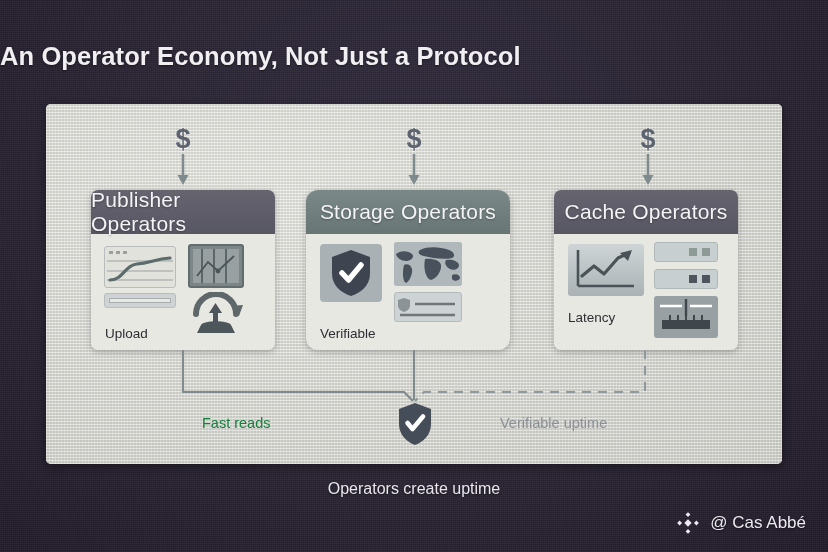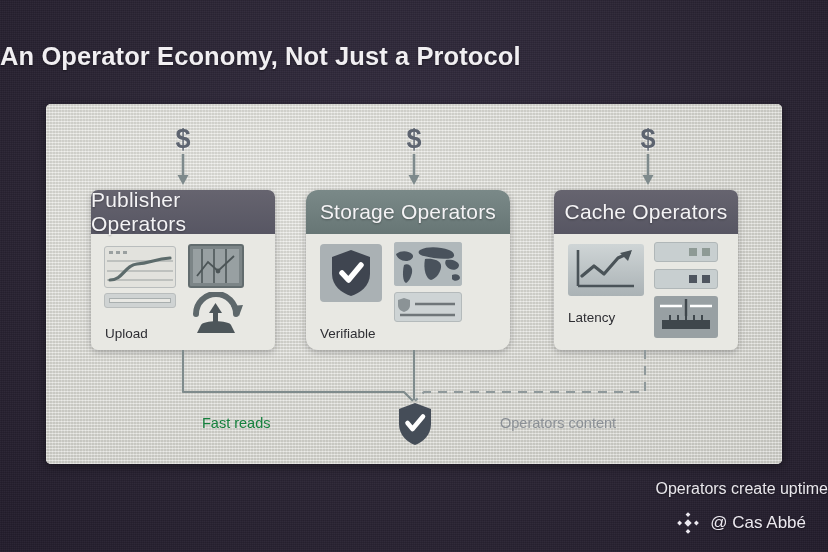--- a/index.html
+++ b/index.html
@@ -81,21 +81,21 @@
 
   
   #connectors{ position:absolute; left:0; top:0; width:736px; height:360px; pointer-events:none; }
   .flowtext{ position:absolute; font-size:14.5px; }
   #fast-reads{ left:148px; top:311px; color:#15803d;margin-left:8px; }
   #verifiable{ left:454px; top:311px; color:#8b9096; }
   #center-shield{ position:absolute; left:351px; top:298px; }
 
   #caption{
     position:absolute; top:480px; left:0; width:828px;
-    text-align:right; color:#e9e7ec; font-size:16px;
+    text-align:center; color:#e9e7ec; font-size:16px;
     text-shadow:0 1px 2px rgba(0,0,0,.4);
   }
 
   #watermark{
     position:absolute; right:22px; top:512px;
     display:flex; align-items:center; gap:11px;
     color:#ece9f0; font-size:17px;
     text-shadow:0 1px 2px rgba(0,0,0,.4);
   }
 </style>
@@ -259,21 +259,21 @@
   <svg id="connectors" viewBox="0 0 736 360">
 
     <path d="M137 246 L137 288 L358 288 L367 297" fill="none" stroke="#7f8b8c" stroke-width="2.2" stroke-linejoin="round"></path>
 
     <path d="M368 246 L368 296" fill="none" stroke="#7f8b8c" stroke-width="2.2"></path>
 
     <path d="M599 246 L599 288 L378 288 L369 297" fill="none" stroke="#8f999b" stroke-width="2.2" stroke-linejoin="round" stroke-dasharray="9 7"></path>
   </svg>
 
   <div class="flowtext" id="fast-reads">Fast reads</div>
-  <div class="flowtext" id="verifiable">Operators content</div>
+  <div class="flowtext" id="verifiable">Verifiable uptime</div>
 
   <div id="center-shield">
     <svg width="36" height="44" viewBox="0 0 36 44">
       <path d="M18 1 L34 7 V22 C34 33 26 40 18 43 C10 40 2 33 2 22 V7 Z" fill="#454d58"></path>
       <path d="M10.5 21 L15.5 27 L26 14.5" fill="none" stroke="#ffffff" stroke-width="4.6" stroke-linecap="round" stroke-linejoin="round"></path>
     </svg>
   </div>
 </div>
 
 <div id="caption">Operators create uptime</div>

